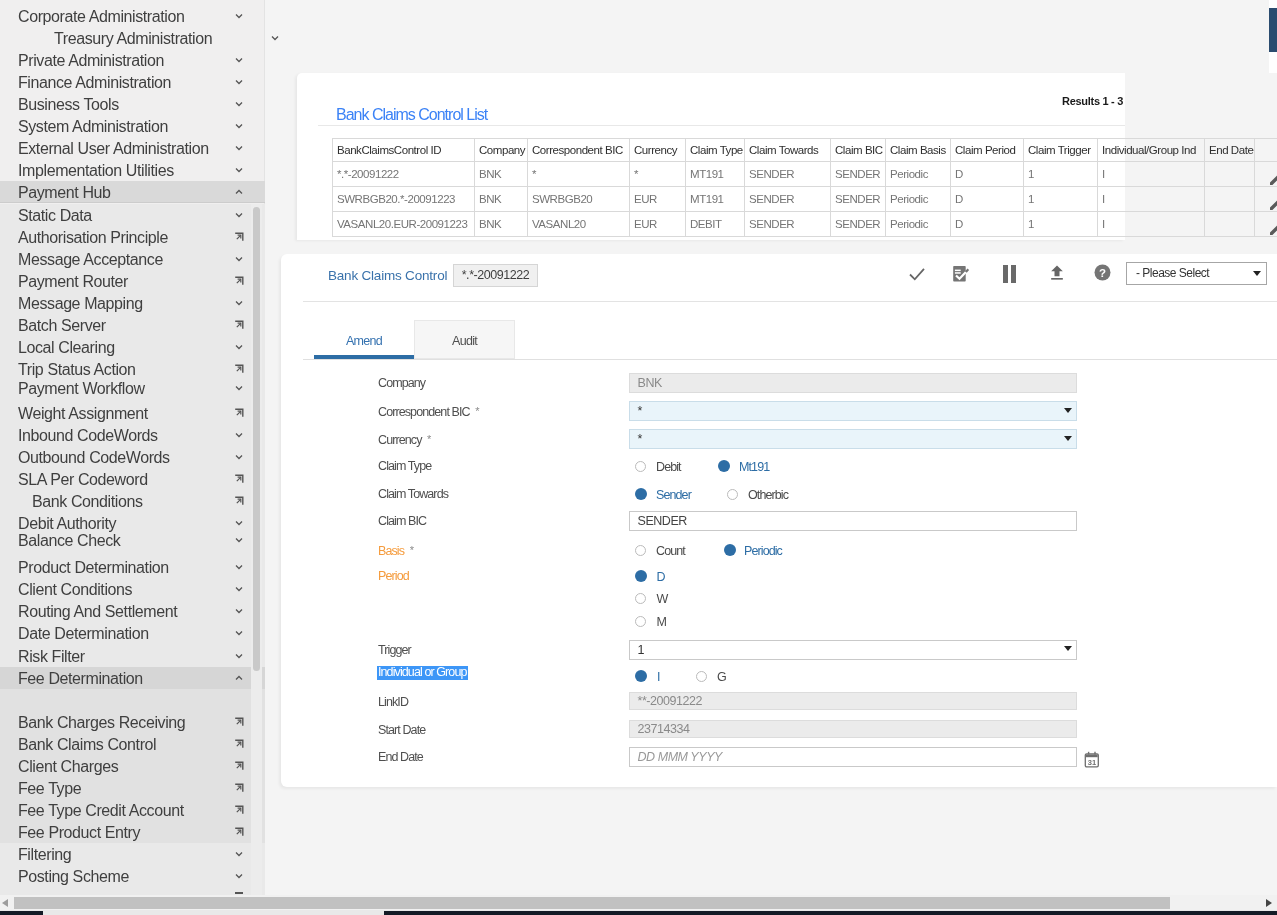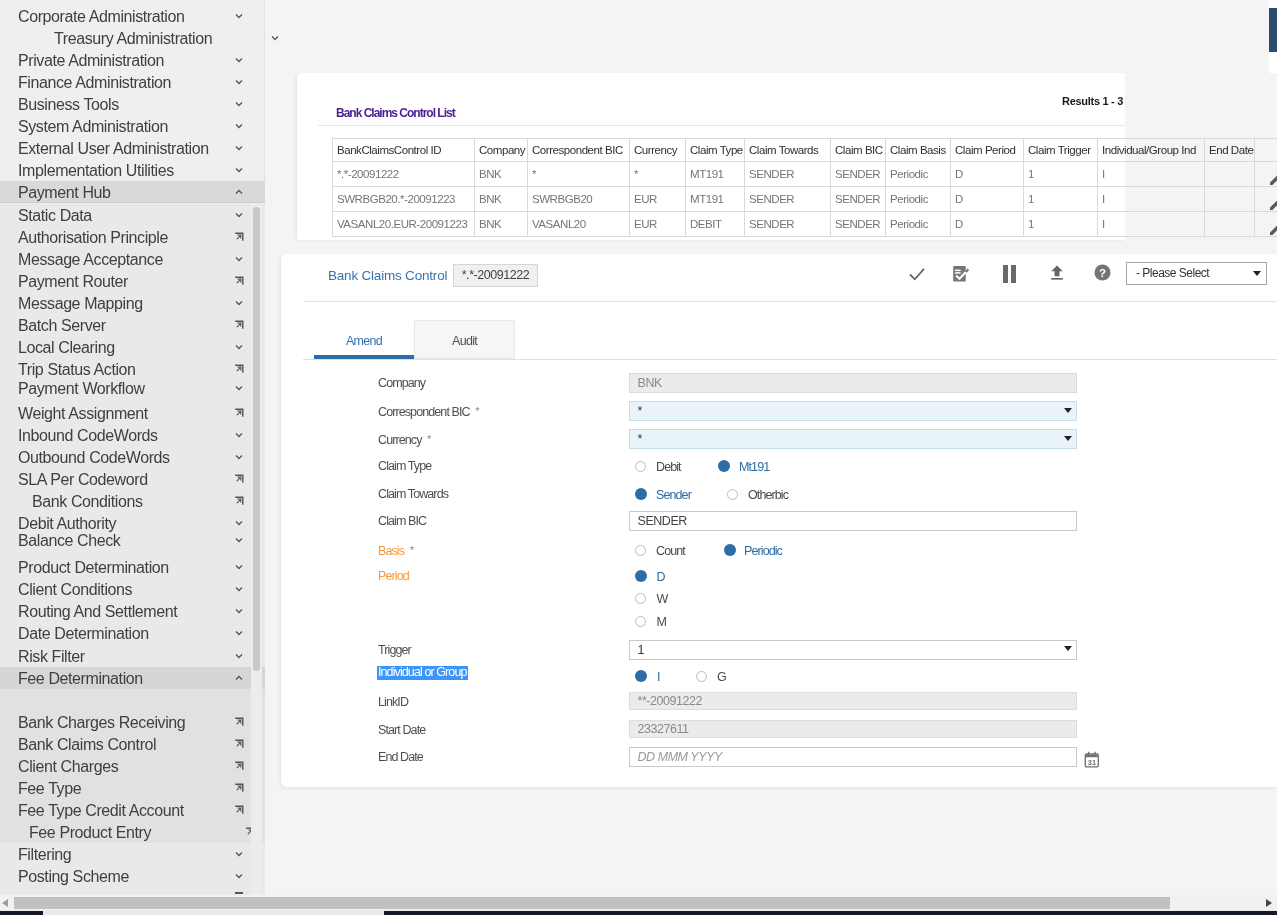--- a/index.html
+++ b/index.html
@@ -172,42 +172,42 @@
   <div class="mrow" style="top:776.8px;">Fee Type<svg class="arr" width="10" height="10" viewBox="0 0 10 10">
         <path d="M1.2,1.2 H8.8 V8.8" fill="none" stroke="#555" stroke-width="1.4"></path>
         <path d="M2.8,7.2 L6.6,3.4" fill="none" stroke="#555" stroke-width="1.2"></path>
         <path d="M3.6,3.2 H6.8 V6.4" fill="none" stroke="#555" stroke-width="1.2"></path>
       </svg></div>
   <div class="mrow" style="top:798.8px;">Fee Type Credit Account<svg class="arr" width="10" height="10" viewBox="0 0 10 10">
         <path d="M1.2,1.2 H8.8 V8.8" fill="none" stroke="#555" stroke-width="1.4"></path>
         <path d="M2.8,7.2 L6.6,3.4" fill="none" stroke="#555" stroke-width="1.2"></path>
         <path d="M3.6,3.2 H6.8 V6.4" fill="none" stroke="#555" stroke-width="1.2"></path>
       </svg></div>
-  <div class="mrow" style="top:820.9px;margin-left:11px;">Fee Product Entry<svg class="arr" width="10" height="10" viewBox="0 0 10 10">
+  <div class="mrow" style="top:820.9px;">Fee Product Entry<svg class="arr" width="10" height="10" viewBox="0 0 10 10">
         <path d="M1.2,1.2 H8.8 V8.8" fill="none" stroke="#555" stroke-width="1.4"></path>
         <path d="M2.8,7.2 L6.6,3.4" fill="none" stroke="#555" stroke-width="1.2"></path>
         <path d="M3.6,3.2 H6.8 V6.4" fill="none" stroke="#555" stroke-width="1.2"></path>
       </svg></div>
   <div class="mrow" style="top:842.9px;">Filtering<svg class="chev" width="10" height="10" viewBox="0 0 10 10">
         <polyline points="2,3.5 5,6.5 8,3.5" fill="none" stroke="#555" stroke-width="1.3"></polyline>
       </svg></div>
   <div class="mrow" style="top:865.0px;">Posting Scheme<svg class="chev" width="10" height="10" viewBox="0 0 10 10">
         <polyline points="2,3.5 5,6.5 8,3.5" fill="none" stroke="#555" stroke-width="1.3"></polyline>
       </svg></div>
   <div class="abs" style="left:235px; top:892px; width:8px; height:2px; background:#555;"></div>
   <div id="vtrack"></div>
   <div id="vthumb"></div>
 </div>
 <div id="main">
 
   <div class="abs" style="left:1269px; top:0; width:8px; height:73px; background:#fff;"></div>
   <div class="abs" style="left:1269px; top:8px; width:8px; height:44px; background:#2b4c6f;"></div>
   <div id="panel1">
     <div class="abs" style="right:2px; top:22px; font-size:11px; letter-spacing:-0.3px; font-weight:bold; color:#1a1a1a;">Results 1 - 3</div>
-    <div class="abs" style="left:39px; top:33px; font-size:12px; letter-spacing:-1px; font-weight:bold; color:#4c1d95;">Bank Claims Control List</div>
+    <div class="abs" style="left:39px; top:33px; font-size:16px; letter-spacing:-1px; font-weight:normal; color:#3b82f6;">Bank Claims Control List</div>
     <div class="abs" style="left:21px; top:52px; right:0; height:1px; background:#e8e8e8;"></div>
     <table class="abs" style="left:35px; top:65px; width:954px;">
       <colgroup>
           <col style="width:142px">
           <col style="width:53px">
           <col style="width:102px">
           <col style="width:56px">
           <col style="width:59px">
           <col style="width:86px">
           <col style="width:55px">
@@ -360,21 +360,21 @@
     <div class="inp wht" style="top:385.5px; color:#333;">1</div>
     <div class="dar" style="left:783px; top:391.5px;"></div>
     <div class="abs" style="left:96px; top:412px; background:#3d96f7; color:#fff; font-size:12.5px; letter-spacing:-0.9px; height:14px; line-height:13.5px; padding:0 1px;">Individual or Group</div>
     <div class="rad ron" style="left:354px; top:416.0px;"></div>
     <div class="rlbl rsel" style="left:376px; top:415.5px;">I</div>
     <div class="rad roff" style="left:414.5px; top:416.5px;"></div>
     <div class="rlbl" style="left:436px; top:415.5px;">G</div>
     <div class="lbl" style="top:438px; height:20px; line-height:20px;">LinkID</div>
     <div class="inp dis" style="top:438px; height:18px; line-height:17px;">**-20091222</div>
     <div class="lbl" style="top:465.5px; height:20px; line-height:20px;">Start Date</div>
-    <div class="inp dis" style="top:465.5px; height:18px; line-height:17px;">23327611</div>
+    <div class="inp dis" style="top:465.5px; height:18px; line-height:17px;">23714334</div>
     <div class="lbl" style="top:493px; height:20px; line-height:20px;">End Date</div>
     <div class="inp wht" style="top:493px; font-style:italic; color:#999;">DD MMM YYYY</div>
     <svg class="abs" style="left:803px; top:497px;" width="16" height="17" viewBox="0 0 16 17">
 <rect x="1.3" y="2.8" width="13" height="13" rx="1.3" fill="none" stroke="#6e6e6e" stroke-width="1.3"></rect>
 <rect x="1.9" y="3.4" width="11.8" height="2.8" fill="#6e6e6e"></rect>
 <line x1="4.6" y1="0.8" x2="4.6" y2="3.6" stroke="#6e6e6e" stroke-width="1.4"></line>
 <line x1="11" y1="0.8" x2="11" y2="3.6" stroke="#6e6e6e" stroke-width="1.4"></line>
 <text x="7.9" y="13.6" font-size="7.5" font-weight="bold" fill="#6e6e6e" text-anchor="middle" font-family="Liberation Sans">31</text>
       </svg>
   </div>

